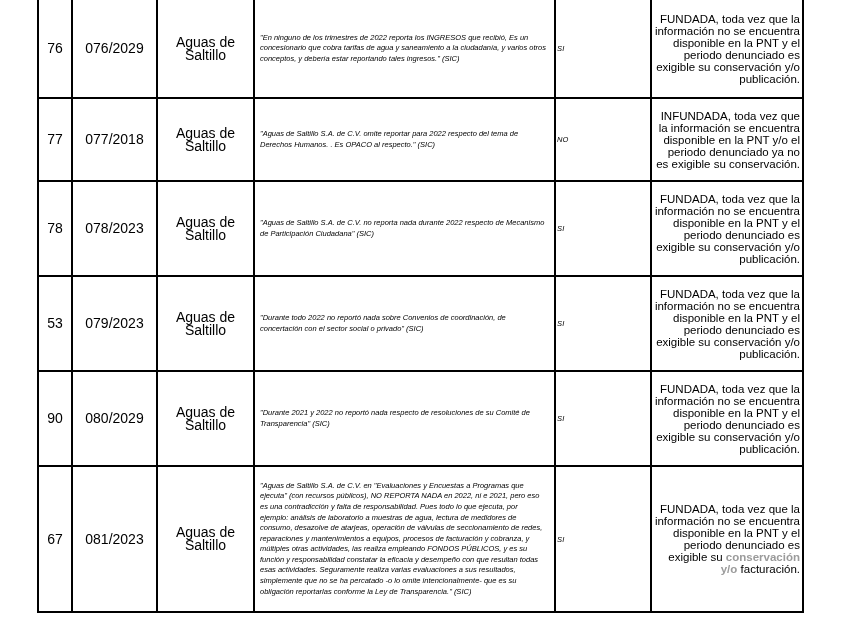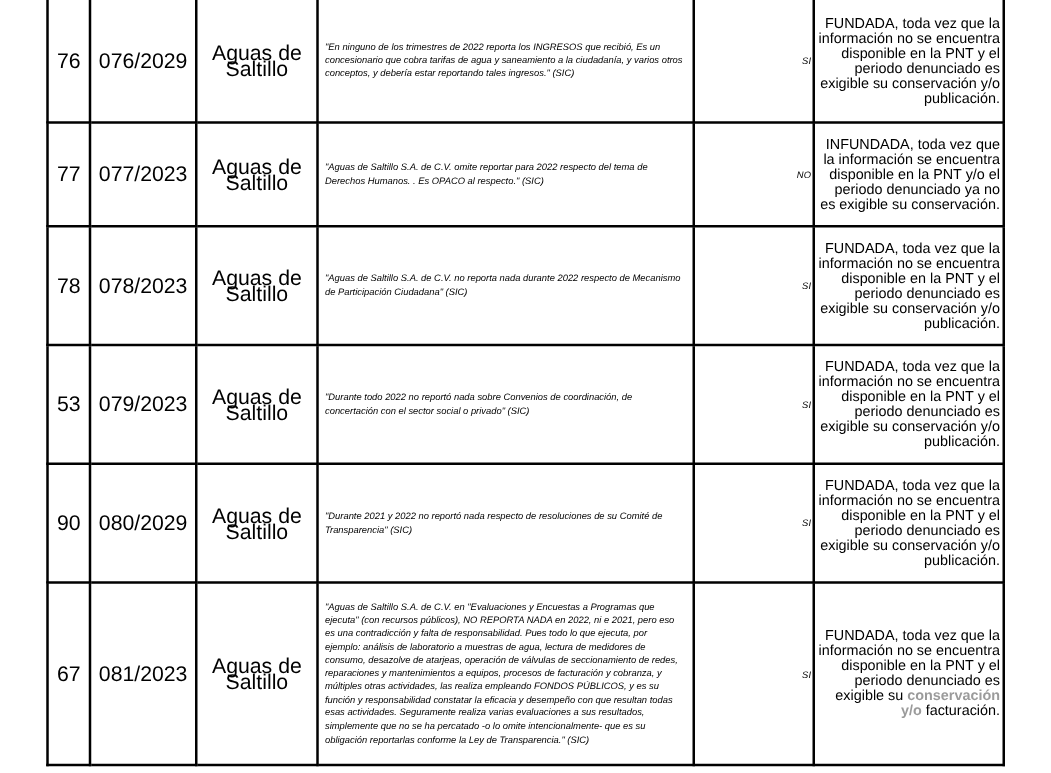--- a/index.html
+++ b/index.html
@@ -33,33 +33,33 @@
     overflow: hidden;
   }
   tr.r0 { height: 99px; }
   tr.r1 { height: 83px; }
   tr.r2 { height: 95px; }
   tr.r3 { height: 95px; }
   tr.r4 { height: 95px; }
   tr.r5 { height: 146px; }
   td.c-num, td.c-case, td.c-entity {
     text-align: center;
-    font-size: 17px;
+    font-size: 14px;
     line-height: 13px;
     padding: 0 1px;
   }
   td.c-quote {
     text-align: left;
     font-style: italic;
     font-size: 7.5px;
     line-height: 10.6px;
     padding: 2px 6px 2px 5px;
   }
   td.c-flag {
-    text-align: right;
+    text-align: left;
     font-style: italic;
     font-size: 7.5px;
     letter-spacing: 0.2px;
   }
   td.c-res {
     text-align: right;
     font-size: 11.5px;
     line-height: 12px;
     padding: 0 2px;
   }
@@ -89,21 +89,21 @@
         <td class="c-entity">Aguas de Saltillo</td>
         <td class="c-quote"><span>"En ninguno de los trimestres de 2022 reporta los INGRESOS que recibió, Es un concesionario que cobra tarifas de agua y saneamiento a la ciudadanía, y varios otros conceptos, y debería estar reportando tales ingresos." (SIC)</span></td>
         <td class="c-flag">SI</td>
         <td class="c-res"><span>FUNDADA, toda vez que la información no se encuentra disponible en la PNT y el periodo denunciado es exigible su conservación y/o publicación.</span>
           <span class="faded"></span>
           <span></span></td>
       </tr>
 
       <tr class="r1">
         <td class="c-num">77</td>
-        <td class="c-case">077/2023</td>
+        <td class="c-case">077/2018</td>
         <td class="c-entity">Aguas de Saltillo</td>
         <td class="c-quote"><span>"Aguas de Saltillo S.A. de C.V. omite reportar para 2022 respecto del tema de Derechos Humanos. . Es OPACO al respecto." (SIC)</span></td>
         <td class="c-flag">NO</td>
         <td class="c-res"><span>INFUNDADA, toda vez que la información se encuentra disponible en la PNT y/o el periodo denunciado ya no es exigible su conservación.</span>
           <span class="faded"></span>
           <span></span></td>
       </tr>
 
       <tr class="r2">
         <td class="c-num">78</td>

